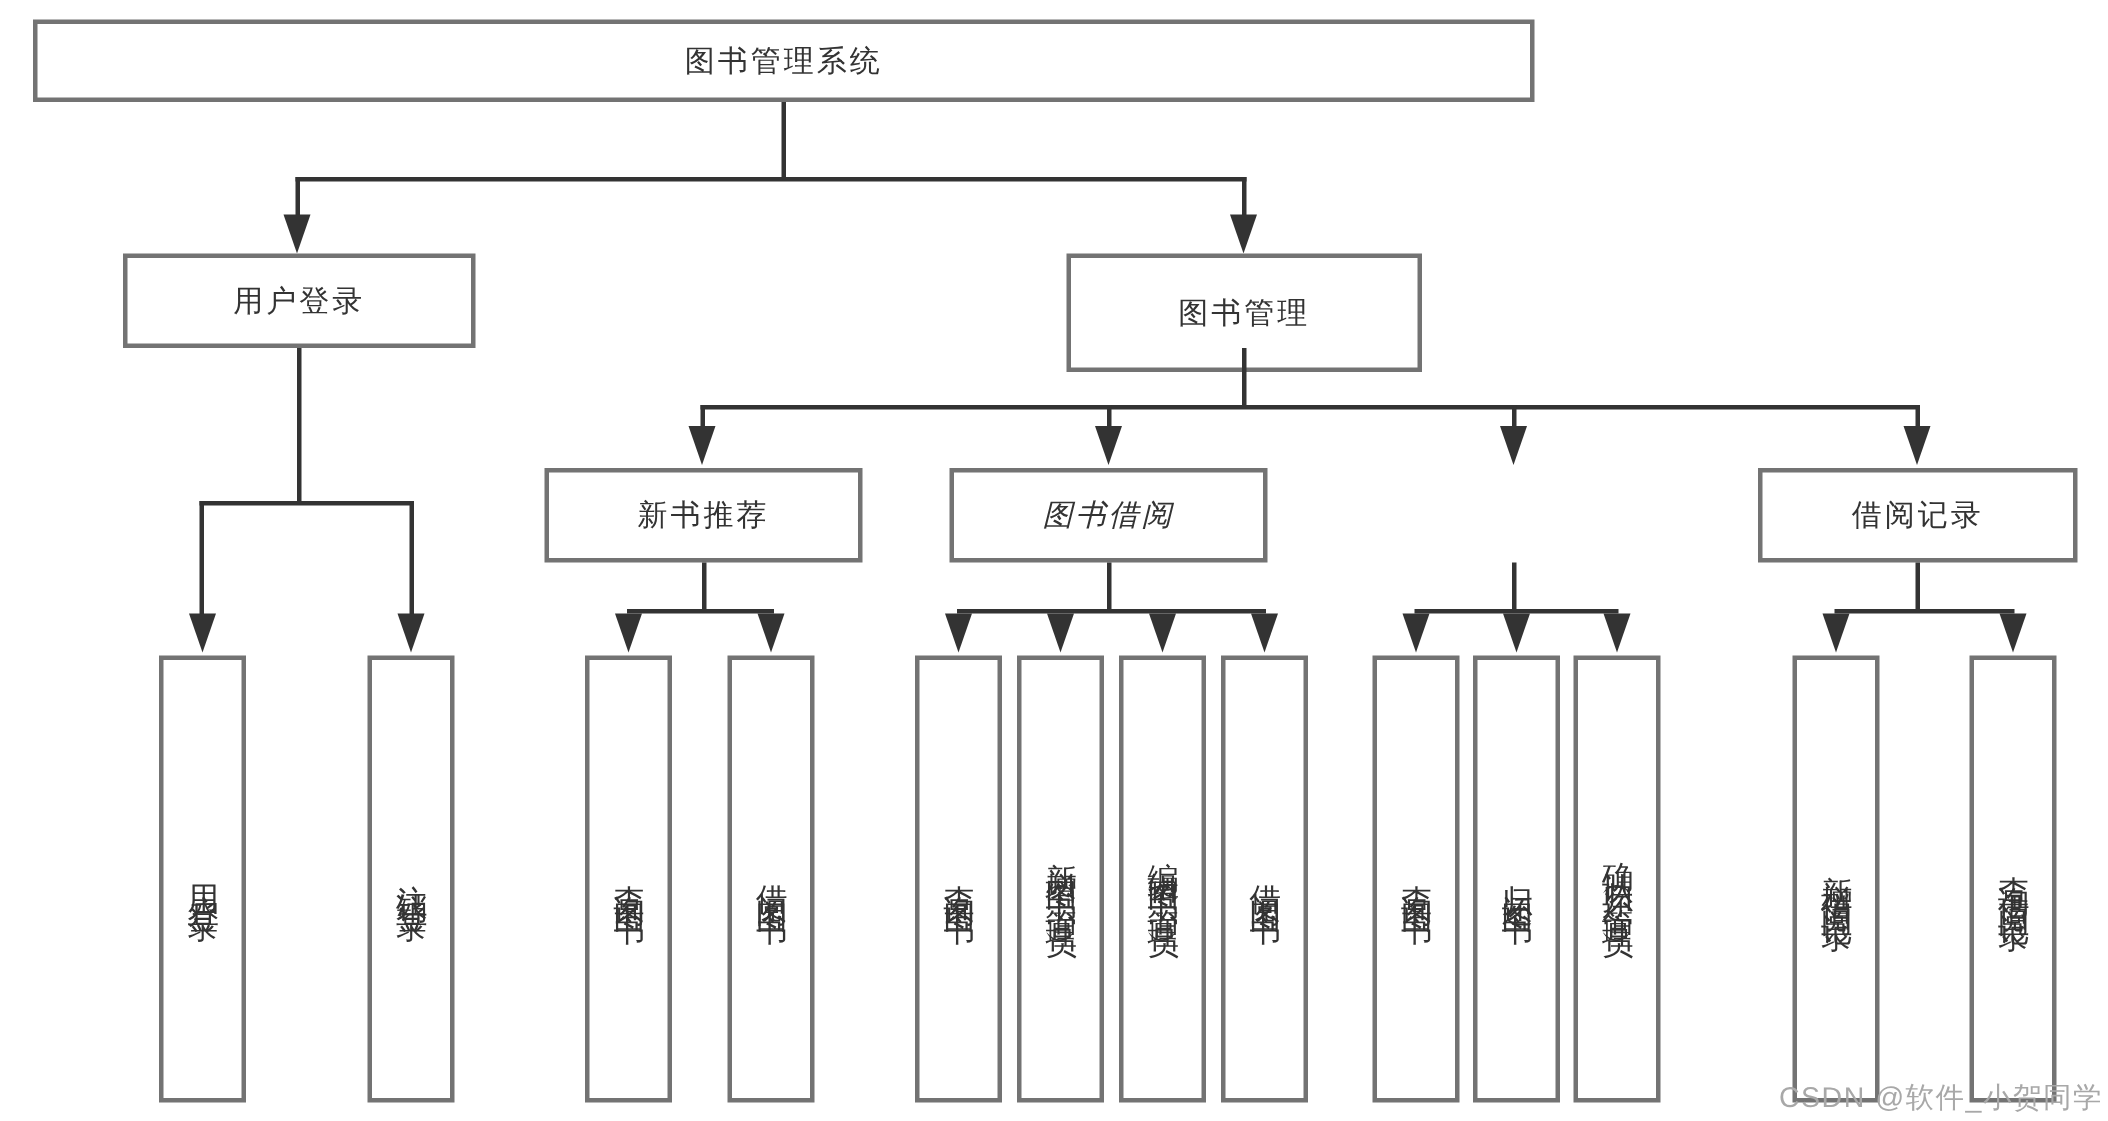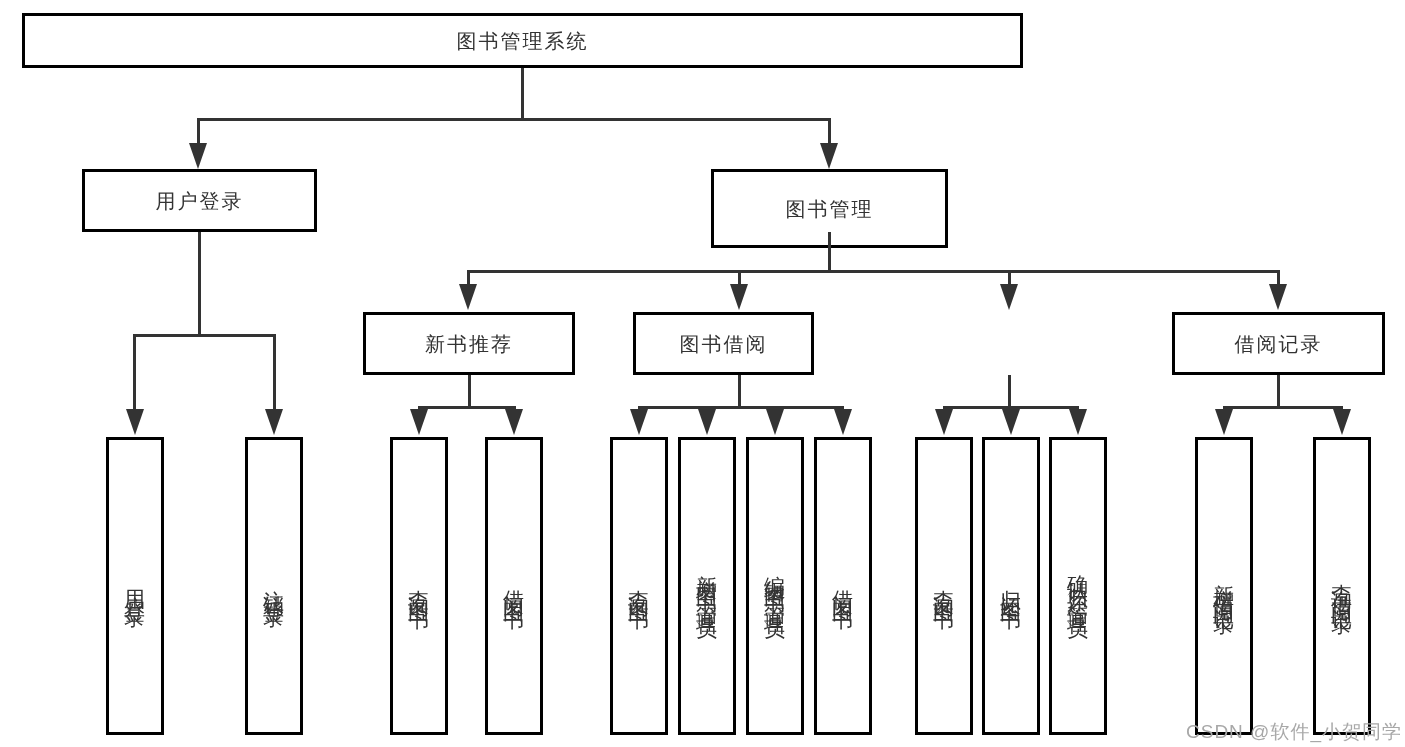--- a/index.html
+++ b/index.html
@@ -12,21 +12,21 @@
     width: 1405px;
     height: 747px;
     background: #ffffff;
     font-family: "Liberation Sans", "DejaVu Sans", sans-serif;
     overflow: hidden;
   }
   .box {
     position: absolute;
     box-sizing: border-box;
     background: #ffffff;
-    border: 3px solid #000000;
+    border: 3px solid #737373;
     color: #333333;
     display: flex;
     align-items: center;
     justify-content: center;
     text-align: center;
   }
   .h-box {
     font-size: 20px;
     letter-spacing: 2px;
     line-height: 1.2;
@@ -97,21 +97,21 @@
   <div class="line" style="left:738px; top:270px; width:3px; height:14px;"></div>
   <div class="arrow" style="left:730px; top:284px;"></div>
   <div class="line" style="left:1008px; top:270px; width:3px; height:14px;"></div>
   <div class="arrow" style="left:1000px; top:284px;"></div>
   <div class="line" style="left:1277px; top:270px; width:3px; height:14px;"></div>
   <div class="arrow" style="left:1269px; top:284px;"></div>
 
   <div class="box h-box" style="left:363px; top:312px; width:212px; height:63px;font-family:Liberation Serif, serif;">
     <span>新书推荐</span>
   </div>
-  <div class="box h-box" style="left:633px; top:312px; width:181px; height:63px;">
+  <div class="box h-box" style="left:633px; top:312px; width:212px; height:63px;font-style:italic;">
     <span>图书借阅</span>
   </div>
   <div class="box h-box" style="left:1172px; top:312px; width:213px; height:63px;">
     <span>借阅记录</span>
   </div>
 
   <div class="line" style="left:468px; top:375px; width:3px; height:31px;"></div>
   <div class="line" style="left:418px; top:406px; width:98px; height:3px;"></div>
   <div class="arrow" style="left:410px; top:409px;"></div>
   <div class="arrow" style="left:505px; top:409px;"></div>

